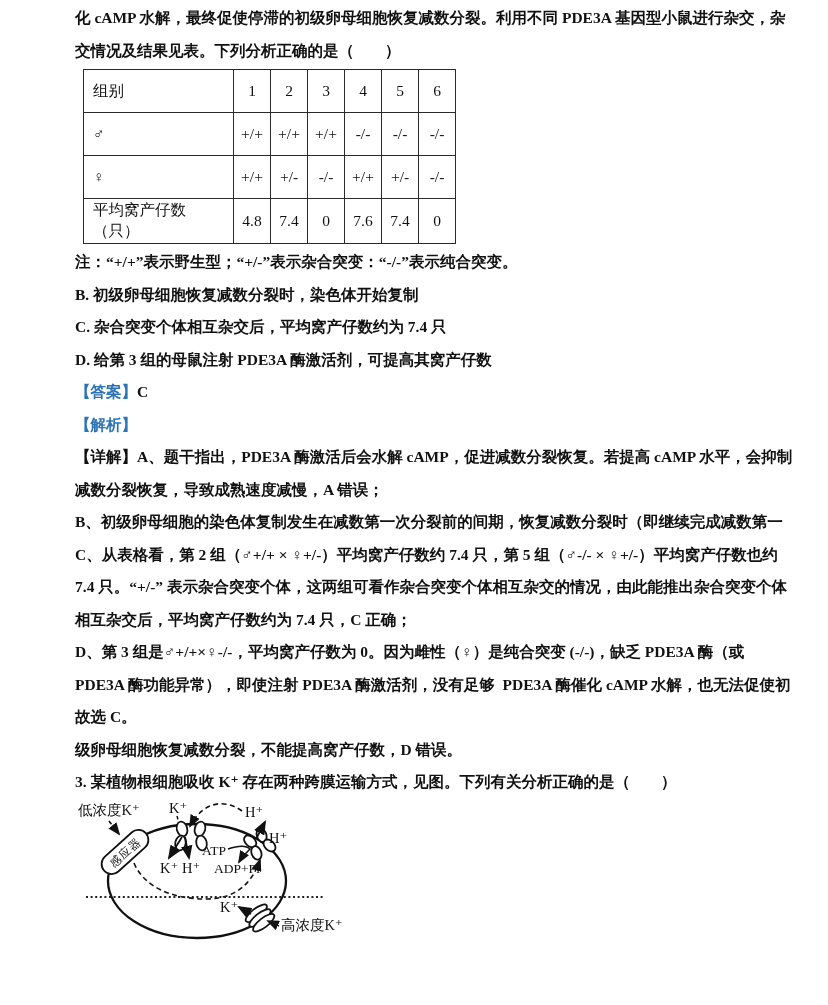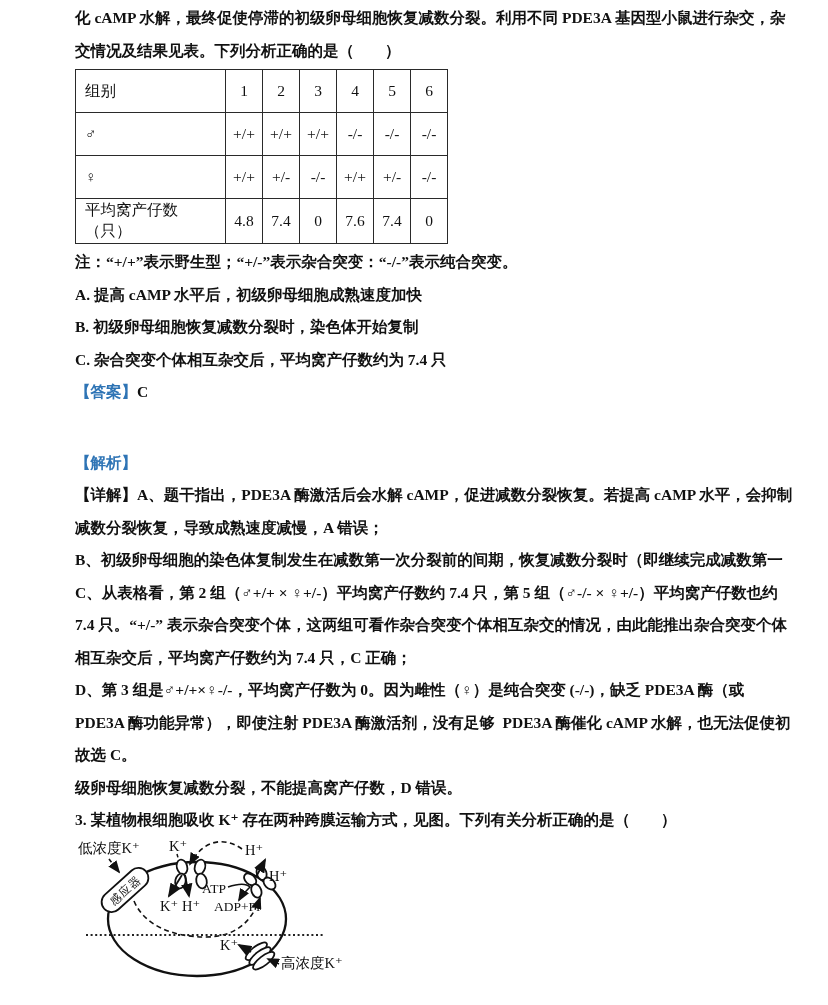--- a/index.html
+++ b/index.html
@@ -5,22 +5,22 @@
   * { box-sizing: border-box; }
   html, body { margin: 0; padding: 0; }
   body {
     width: 828px; height: 1005px; overflow: hidden;
     background: #ffffff; color: #111;
     font-family: "Liberation Serif", "DejaVu Serif", "DejaVu Sans", serif;
     font-size: 15.5px;
   }
   .content { padding: 2px 58px 0 75px; }
   .line { line-height: 32.5px; height: 32.5px; white-space: pre; overflow: visible; font-weight: bold; }
-  .blue { color: #2e74b5; margin-top: 38px; }
-  table.geno { border-collapse: collapse; margin: 2px 0 2px 0; }
+  .blue { color: #2e74b5; }
+  table.geno { border-collapse: collapse; margin: 2px 0 2px 8px; }
   table.geno td {
     border: 1.4px solid #2a2a2a; height: 43px;
     font-size: 15.5px; color: #111; background: #fff;
   }
   td.rowhead { width: 150px; text-align: left; padding-left: 9px; }
   td.val { width: 37px; text-align: center; }
   svg text { font-family: "Liberation Serif", "DejaVu Serif", "DejaVu Sans", serif; fill: #111; }
   .diagram-wrap { margin-left: 1px; }
 </style>
 </head>
@@ -67,23 +67,23 @@
       <td class="val">0</td>
       <td class="val">7.6</td>
       <td class="val">7.4</td>
       <td class="val">0</td>
     </tr>
   </tbody>
     </table>
 
   <div class="line">注：“+/+”表示野生型；“+/-”表示杂合突变：“-/-”表示纯合突变。</div>
 
-  <div class="line">A. 提高 cAMP 水平后，初级卵母细胞成熟速度加快</div>
   <div class="line">B. 初级卵母细胞恢复减数分裂时，染色体开始复制</div>
   <div class="line">C. 杂合突变个体相互杂交后，平均窝产仔数约为 7.4 只</div>
+  <div class="line">D. 给第 3 组的母鼠注射 PDE3A 酶激活剂，可提高其窝产仔数</div>
 
   <div class="line"><span class="blue">【答案】</span><span>C</span></div>
 
   <div class="line blue">【解析】</div>
 
   <div class="line">【详解】A、题干指出，PDE3A 酶激活后会水解 cAMP，促进减数分裂恢复。若提高 cAMP 水平，会抑制</div>
   <div class="line">减数分裂恢复，导致成熟速度减慢，A 错误；</div>
   <div class="line">B、初级卵母细胞的染色体复制发生在减数第一次分裂前的间期，恢复减数分裂时（即继续完成减数第一</div>
   <div class="line">C、从表格看，第 2 组（♂+/+ × ♀+/-）平均窝产仔数约 7.4 只，第 5 组（♂-/- × ♀+/-）平均窝产仔数也约</div>
   <div class="line">7.4 只。“+/-” 表示杂合突变个体，这两组可看作杂合突变个体相互杂交的情况，由此能推出杂合突变个体</div>

